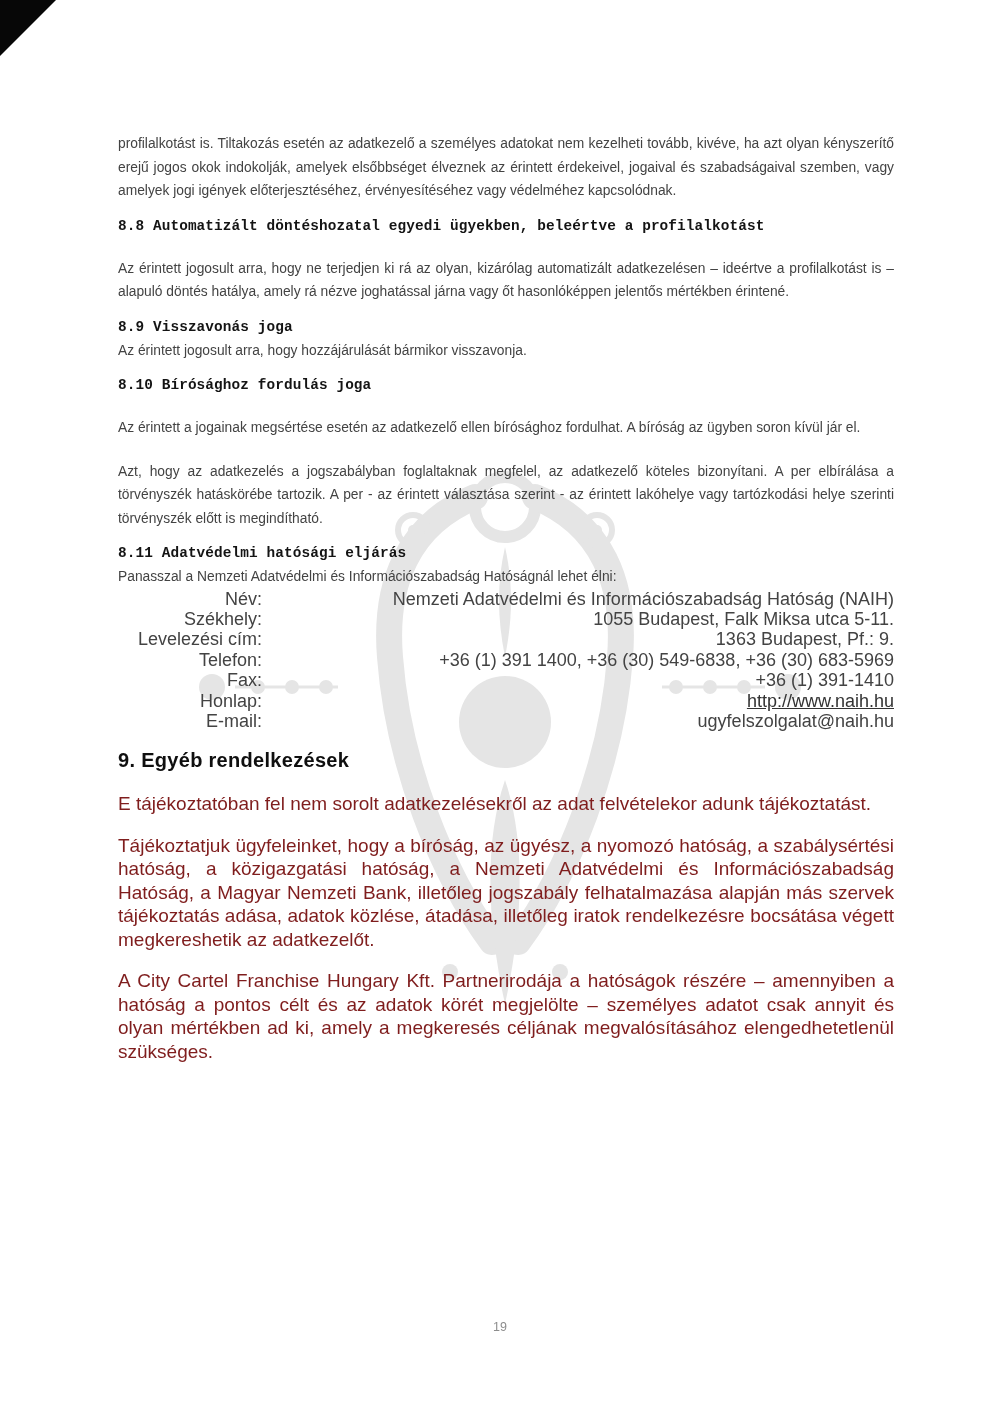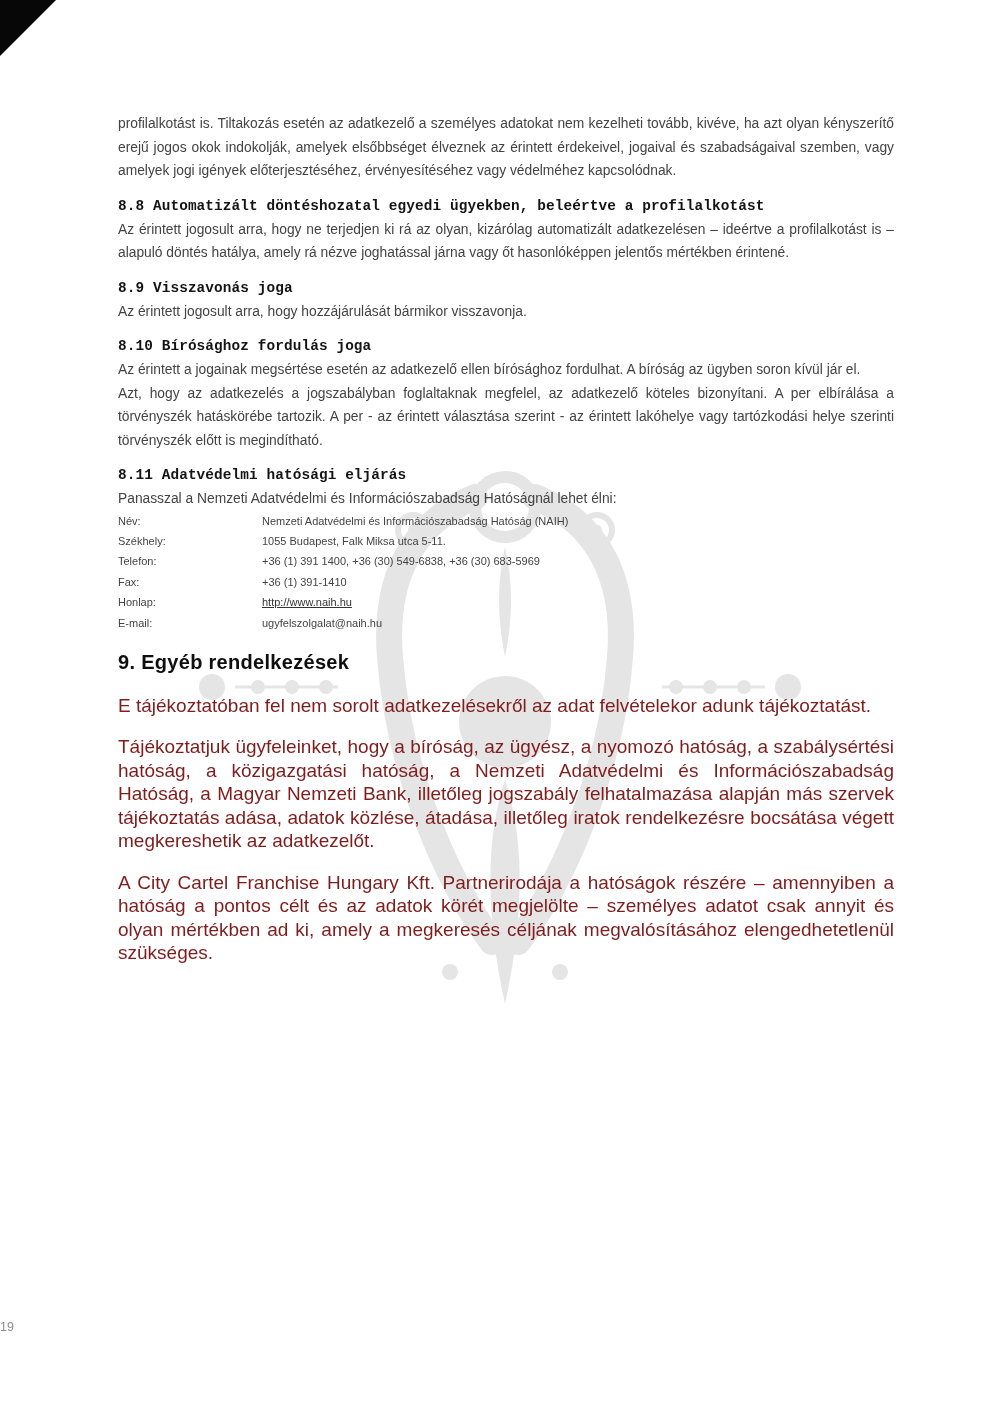--- a/index.html
+++ b/index.html
@@ -21,45 +21,45 @@
     z-index:1;
   }
   .content{
     position:absolute;left:118px;top:112px;width:776px;z-index:2;
     color:#434343;
   }
   p.body{
     margin:0;
     font-size:13.8px;line-height:23.5px;color:#434343;
   }
-  p.just{text-align:justify;}
+  p.just{text-align:justify;margin-top:20px;}
   h3.sec{
     margin:13px 0 1px 0;
     font-size:14.4px;line-height:21px;font-weight:bold;color:#141414;
     letter-spacing:0.1px;
     font-family:Liberation Mono, monospace;
   }
   .contact{margin:0;}
-  .crow{display:flex;font-size:11px;line-height:20.4px;color:#434343;}
+  .crow{display:flex;font-size:18px;line-height:20.4px;color:#434343;text-align:right;}
   .clabel{flex:0 0 144px;}
   .cvalue{flex:1;}
   .cvalue.link{text-decoration:underline;color:#333333;}
   h2.big{
     margin:16px 0 0 0;
     font-size:20px;line-height:27px;font-weight:bold;color:#0f0f0f;
     letter-spacing:0.3px;
   }
   p.s9{
     margin:18px 0 0 0;
     font-size:19px;line-height:23.5px;color:#7f1d1d;
   }
   p.s9.just{text-align:justify;}
   .page-number{
     position:absolute;left:0;right:0;bottom:80px;
-    font-size:12.5px;color:#8d8d8d;z-index:2;
+    text-align:center;font-size:12.5px;color:#8d8d8d;z-index:2;
   }
 </style>
 </head>
 <body>
 
 <div class="page">
 
   <div class="corner-fold"></div>
 
   <svg class="watermark" viewBox="0 0 620 565" xmlns="http://www.w3.org/2000/svg" aria-hidden="true">
@@ -111,20 +111,24 @@
     <div class="contact">
       <div class="crow">
         <span class="clabel">Név:</span>
         <span class="cvalue">Nemzeti Adatvédelmi és Információszabadság Hatóság (NAIH)</span>
       </div>
       <div class="crow">
         <span class="clabel">Székhely:</span>
         <span class="cvalue">1055 Budapest, Falk Miksa utca 5-11.</span>
       </div>
       <div class="crow">
+        <span class="clabel">Levelezési cím:</span>
+        <span class="cvalue">1363 Budapest, Pf.: 9.</span>
+      </div>
+      <div class="crow">
         <span class="clabel">Telefon:</span>
         <span class="cvalue">+36 (1) 391 1400, +36 (30) 549-6838, +36 (30) 683-5969</span>
       </div>
       <div class="crow">
         <span class="clabel">Fax:</span>
         <span class="cvalue">+36 (1) 391-1410</span>
       </div>
       <div class="crow">
         <span class="clabel">Honlap:</span>
         <span class="cvalue link">http://www.naih.hu</span>

